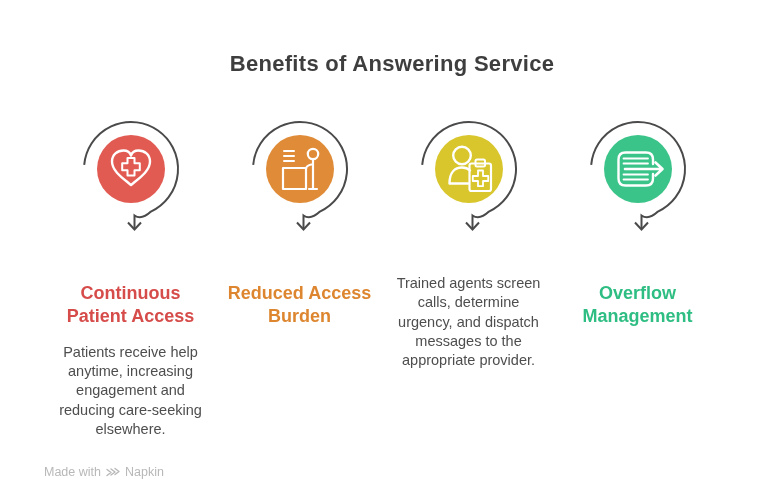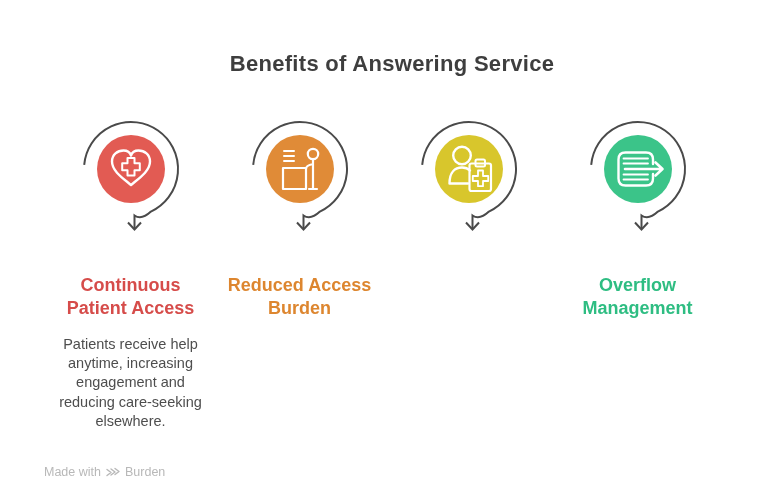--- a/index.html
+++ b/index.html
@@ -34,21 +34,21 @@
   .icon-unit {
     width: 120px; height: 130px;
     margin-bottom: 32px;
     flex: 0 0 auto;
   }
   .heading {
     font-size: 18px;
     font-weight: bold;
     line-height: 1.3;
     text-align: center;
-    margin: 0 0 14px 0;
+    margin: 8px 0 14px 0;
     max-width: 158px;
   }
   .body-text {
     font-size: 14.5px;
     color: #4e4e4e;
     line-height: 1.33;
     text-align: center;
     max-width: 158px;
   }
   .watermark {
@@ -99,20 +99,21 @@
     <svg class="icon-unit" viewBox="0 0 120 130">
       <path class="spiral" d="M 13.2 52.9 A 47 47 0 1 1 79.9 99.6 Q 70.5 108.5 63.5 103.5 L 63.5 117"></path>
       <path class="spiral" d="M 57 110.5 L 63.5 117.5 L 70 110.5"></path>
       <circle cx="60" cy="57" r="34" fill="#d8c62c"></circle>
       <circle class="glyph" stroke-width="2.4" cx="53" cy="43.5" r="8.8"></circle>
       <path class="glyph" stroke-width="2.4" d="M 40.5 71.5 C 40.5 60 46 55.5 53 55.5 C 56.5 55.5 59 56.5 61 58.5 M 40.5 71.5 H 59"></path>
       <rect class="glyph" stroke-width="2.2" x="60.5" y="51.5" width="21.5" height="27.5" rx="2"></rect>
       <rect class="glyph" stroke-width="2" x="66.5" y="47.5" width="9.5" height="7" rx="1.5"></rect>
       <path class="glyph" stroke-width="1.8" d="M 69 58.5 H 74 V 64 H 79.2 V 69 H 74 V 74.2 H 69 V 69 H 63.8 V 64 H 69 Z"></path>
     </svg>
+    <div class="body-text">Trained agents screen calls, determine urgency, and dispatch messages to the appropriate provider.</div>
   </div>
 
   <div class="column">
     <svg class="icon-unit" viewBox="0 0 120 130">
       <path class="spiral" d="M 13.2 52.9 A 47 47 0 1 1 79.9 99.6 Q 70.5 108.5 63.5 103.5 L 63.5 117"></path>
       <path class="spiral" d="M 57 110.5 L 63.5 117.5 L 70 110.5"></path>
       <circle cx="60" cy="57" r="34" fill="#3bc489"></circle>
       <path class="glyph" stroke-width="2.4" d="M 75 52 V 47.5 Q 75 40.5 68 40.5 H 47.5 Q 40.5 40.5 40.5 47.5 V 66.5 Q 40.5 73.5 47.5 73.5 H 68 Q 75 73.5 75 66.5 V 62"></path>
       <path class="glyph" stroke-width="1.8" d="M 45.5 46.5 H 70 M 45.5 51.5 H 70 M 45.5 62.5 H 70 M 45.5 67.5 H 70"></path>
       <path class="glyph" stroke-width="2.6" d="M 47 57 H 84 M 77.5 50.5 L 84.5 57 L 77.5 63.5"></path>
@@ -120,14 +121,14 @@
     <div class="heading" style="color: rgb(46, 189, 130);">Overflow Management</div>
   </div>
 
 </div>
 
 <div class="watermark">
   <span>Made with</span>
   <svg width="14" height="14" viewBox="0 0 14 14">
     <path d="M 1 4.5 L 5 7.5 L 1 10.5 M 5 4 L 9 7 L 5 10 M 9 3.5 L 13 6.5 L 9 9.5" stroke="#b8b8b8" stroke-width="1.4" fill="none" stroke-linecap="round" stroke-linejoin="round"></path>
   </svg>
-  <span>Burden</span>
+  <span>Napkin</span>
 </div>
 
 </body></html>

